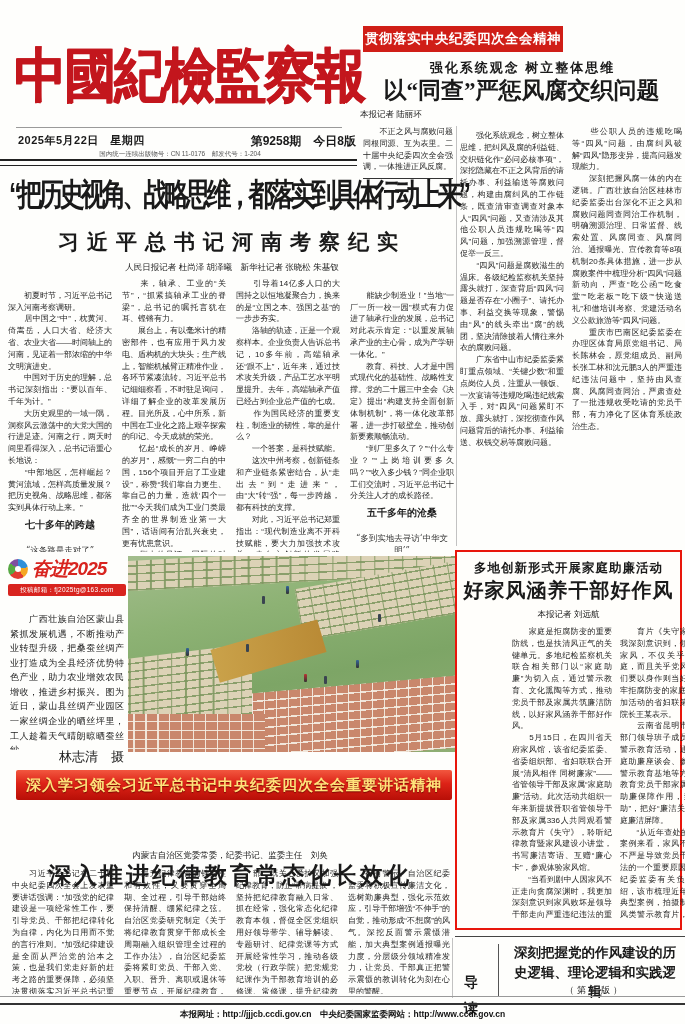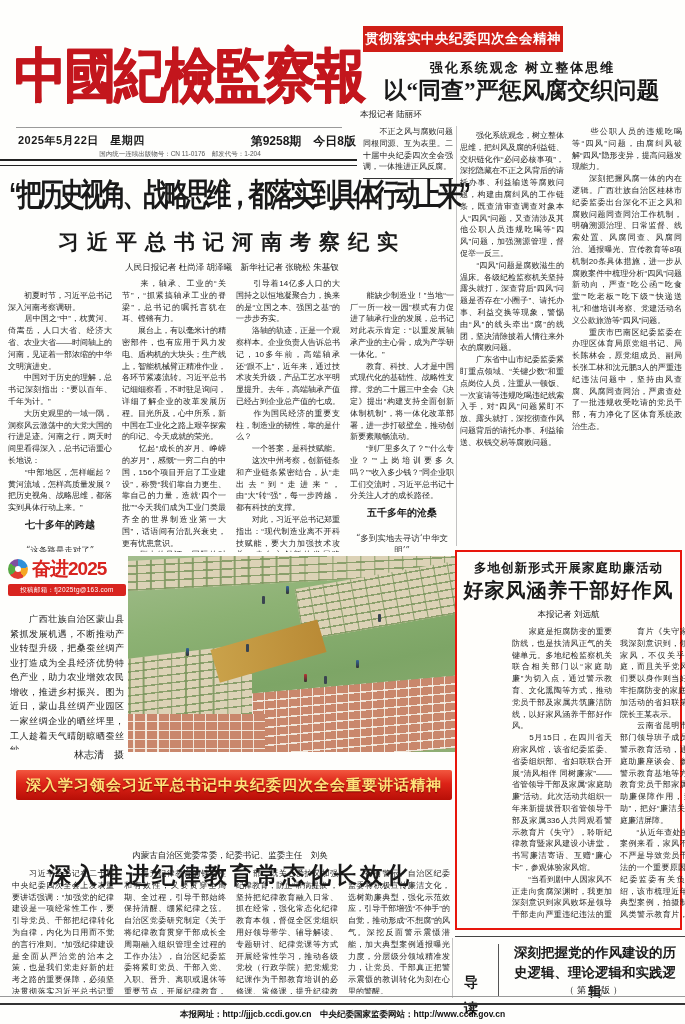--- a/index.html
+++ b/index.html
@@ -39,26 +39,26 @@
   .ma-col{top:278px;height:274px;}
   .crosshead{text-align:center;font-weight:900;font-size:10px;margin:5px 0 2px;font-family:"Liberation Serif",serif;}
   .quotehead{text-align:center;font-size:8.5px;color:#333;margin:0 0 4px;font-family:"DejaVu Serif",serif;}
   
   .badge-box{left:8px;top:556px;width:118px;height:46px;}
   .badge-row{display:flex;align-items:center;gap:4px;}
   .pinwheel{width:20px;height:20px;border-radius:50%;
     background:conic-gradient(#2e8fd8 0 22%,#f5a623 22% 40%,#e03c31 40% 64%,#57a843 64% 85%,#7f4fa0 85% 100%);
     position:relative;flex:0 0 auto;}
   .pinwheel:after{content:"";position:absolute;left:7px;top:7px;width:6px;height:6px;border-radius:50%;background:#fff;}
-  .badge-title{font-size:19px;font-weight:900;color:#d8241f;letter-spacing:-1px;white-space:nowrap;}
+  .badge-title{font-size:19px;font-weight:900;font-style:italic;color:#d8241f;letter-spacing:-1px;white-space:nowrap;}
   .badge-strip{margin-top:2px;background:#d8241f;color:#fff;font-size:6.5px;text-align:center;
     padding:1.5px 0;border-radius:2px;letter-spacing:.3px;}
   .caption{left:10px;top:612px;width:114px;height:138px;font-family:"Liberation Serif",serif;
     font-size:9px;line-height:1.62;text-align:justify;white-space:pre-line;overflow:hidden;}
-  .credit{left:10px;top:748px;width:114px;text-align:right;font-family:"Liberation Serif",serif;font-size:10px;}
+  .credit{left:10px;top:748px;width:114px;text-align:right;font-family:"Liberation Serif",serif;font-size:13px;}
   
   .photo{left:128px;top:556px;width:327px;height:196px;overflow:hidden;
     background:linear-gradient(168deg,#a3bd8d 0%,#8db274 30%,#7da566 60%,#8fae74 100%);}
   .patch{position:absolute;}
   .mats{background-color:#dcd2b6;
     background-image:repeating-linear-gradient(90deg,rgba(124,150,94,.85) 0 1.5px,transparent 1.5px 14px),
                      repeating-linear-gradient(0deg,rgba(124,150,94,.85) 0 1.5px,transparent 1.5px 8px);}
   .brick{background-color:#c9876c;
     background-image:repeating-linear-gradient(90deg,rgba(245,240,230,.9) 0 1.5px,transparent 1.5px 12px),
                      repeating-linear-gradient(0deg,rgba(245,240,230,.9) 0 1.5px,transparent 1.5px 9px);}

